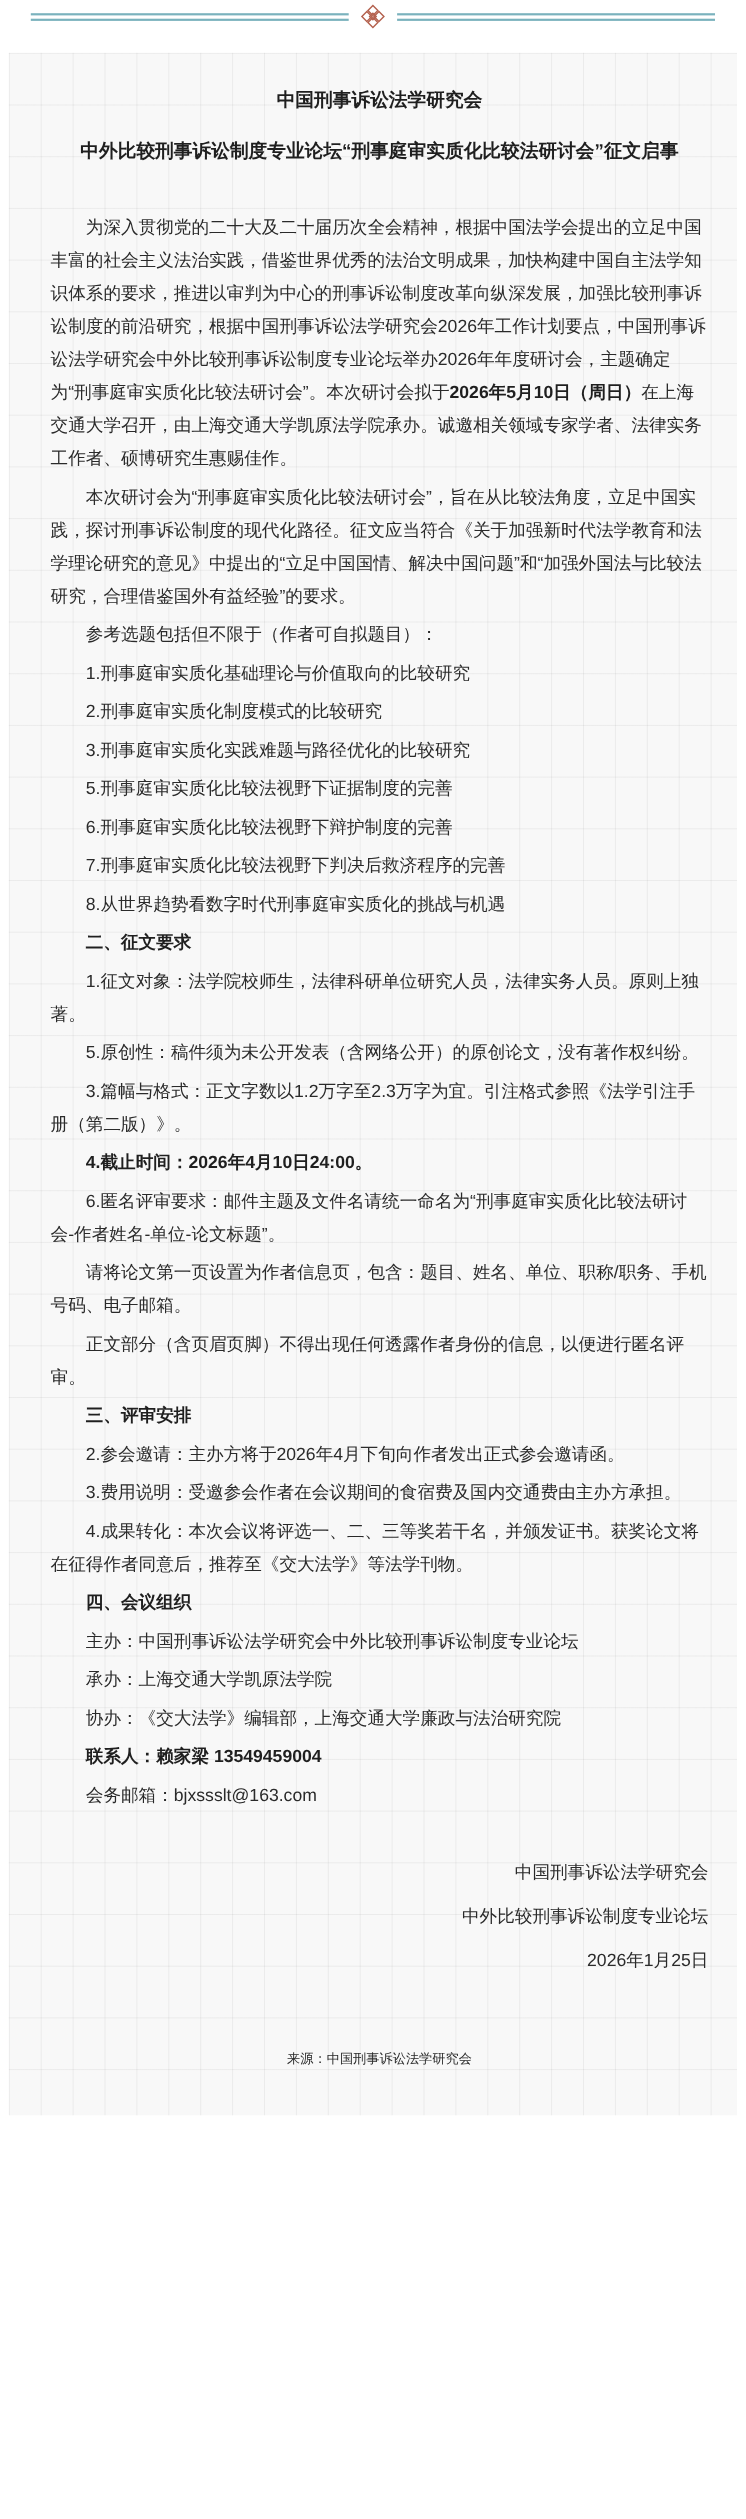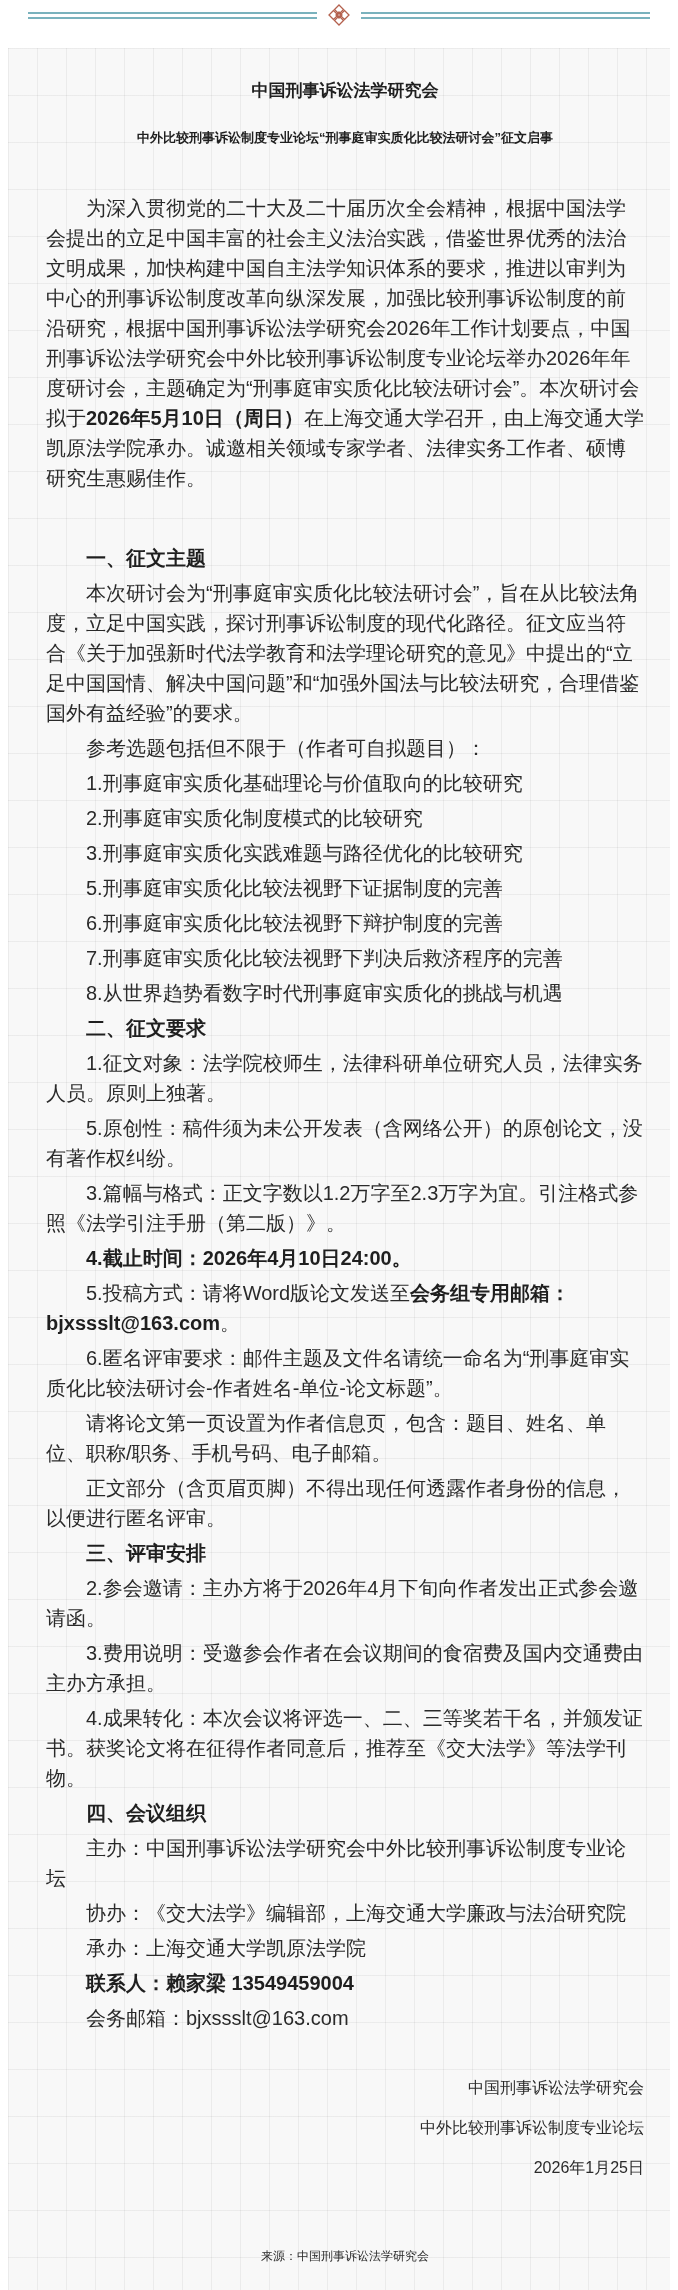--- a/index.html
+++ b/index.html
@@ -46,31 +46,31 @@
   .org-title {
     text-align: center;
     font-size: 17px;
     font-weight: 700;
     line-height: 26px;
     margin: 8px 0 0 0;
     color: #1f1f1f;
   }
   .doc-title {
     text-align: center;
-    font-size: 13px;
+    font-size: 17px;
     font-weight: 700;
     line-height: 26px;
     margin: 21px 0 0 0;
     color: #1f1f1f;
   }
 
   .doc-body { margin-top: 42px; }
 
   .blk {
-    font-size: 20px;
+    font-size: 16px;
     line-height: 30px;
     margin: 5px 0;
     text-indent: 2em;
     color: #2a2a2a;
   }
   .blk .b { font-weight: 700; color: #1f1f1f; }
   .heading { font-weight: 700; color: #1f1f1f; }
   .first-heading { margin-top: 50px; }
 
   .signature { margin-top: 40px; }
@@ -108,47 +108,45 @@
   </span>
   <div class="rule"></div>
 </div>
 
 <div class="card">
   <p class="org-title">中国刑事诉讼法学研究会</p>
   <p class="doc-title">中外比较刑事诉讼制度专业论坛“刑事庭审实质化比较法研讨会”征文启事</p>
 
   <div class="doc-body">
       <p class="blk"><span>为深入贯彻党的二十大及二十届历次全会精神，根据中国法学会提出的立足中国丰富的社会主义法治实践，借鉴世界优秀的法治文明成果，加快构建中国自主法学知识体系的要求，推进以审判为中心的刑事诉讼制度改革向纵深发展，加强比较刑事诉讼制度的前沿研究，根据中国刑事诉讼法学研究会2026年工作计划要点，中国刑事诉讼法学研究会中外比较刑事诉讼制度专业论坛举办2026年年度研讨会，主题确定为“刑事庭审实质化比较法研讨会”。本次研讨会拟于</span><span class="b">2026年5月10日（周日）</span><span>在上海交通大学召开，由上海交通大学凯原法学院承办。诚邀相关领域专家学者、法律实务工作者、硕博研究生惠赐佳作。</span></p>
-      <p class="blk heading first-heading"><span class="b">一、征文主题</span></p>
       <p class="blk"><span>本次研讨会为“刑事庭审实质化比较法研讨会”，旨在从比较法角度，立足中国实践，探讨刑事诉讼制度的现代化路径。征文应当符合《关于加强新时代法学教育和法学理论研究的意见》中提出的“立足中国国情、解决中国问题”和“加强外国法与比较法研究，合理借鉴国外有益经验”的要求。</span></p>
       <p class="blk"><span>参考选题包括但不限于（作者可自拟题目）：</span></p>
       <p class="blk"><span>1.刑事庭审实质化基础理论与价值取向的比较研究</span></p>
       <p class="blk"><span>2.刑事庭审实质化制度模式的比较研究</span></p>
       <p class="blk"><span>3.刑事庭审实质化实践难题与路径优化的比较研究</span></p>
       <p class="blk"><span>5.刑事庭审实质化比较法视野下证据制度的完善</span></p>
       <p class="blk"><span>6.刑事庭审实质化比较法视野下辩护制度的完善</span></p>
       <p class="blk"><span>7.刑事庭审实质化比较法视野下判决后救济程序的完善</span></p>
       <p class="blk"><span>8.从世界趋势看数字时代刑事庭审实质化的挑战与机遇</span></p>
       <p class="blk heading"><span class="b">二、征文要求</span></p>
       <p class="blk"><span>1.征文对象：法学院校师生，法律科研单位研究人员，法律实务人员。原则上独著。</span></p>
       <p class="blk"><span>5.原创性：稿件须为未公开发表（含网络公开）的原创论文，没有著作权纠纷。</span></p>
       <p class="blk"><span>3.篇幅与格式：正文字数以1.2万字至2.3万字为宜。引注格式参照《法学引注手册（第二版）》。</span></p>
       <p class="blk"><span class="b">4.截止时间：2026年4月10日24:00。</span></p>
-      <p class="blk"><span>5.投稿方式：请将Word版论文发送至</span><span class="b">会务组专用邮箱：bjxssslt@163.com</span><span>。</span></p>
       <p class="blk"><span>6.匿名评审要求：邮件主题及文件名请统一命名为“刑事庭审实质化比较法研讨会-作者姓名-单位-论文标题”。</span></p>
       <p class="blk"><span>请将论文第一页设置为作者信息页，包含：题目、姓名、单位、职称/职务、手机号码、电子邮箱。</span></p>
       <p class="blk"><span>正文部分（含页眉页脚）不得出现任何透露作者身份的信息，以便进行匿名评审。</span></p>
       <p class="blk heading"><span class="b">三、评审安排</span></p>
       <p class="blk"><span>2.参会邀请：主办方将于2026年4月下旬向作者发出正式参会邀请函。</span></p>
       <p class="blk"><span>3.费用说明：受邀参会作者在会议期间的食宿费及国内交通费由主办方承担。</span></p>
       <p class="blk"><span>4.成果转化：本次会议将评选一、二、三等奖若干名，并颁发证书。获奖论文将在征得作者同意后，推荐至《交大法学》等法学刊物。</span></p>
       <p class="blk heading"><span class="b">四、会议组织</span></p>
       <p class="blk"><span>主办：中国刑事诉讼法学研究会中外比较刑事诉讼制度专业论坛</span></p>
+      <p class="blk"><span>承办：上海交通大学凯原法学院</span></p>
       <p class="blk"><span>协办：《交大法学》编辑部，上海交通大学廉政与法治研究院</span></p>
-      <p class="blk"><span>承办：上海交通大学凯原法学院</span></p>
       <p class="blk"><span class="b">联系人：赖家梁 13549459004</span></p>
       <p class="blk"><span>会务邮箱：bjxssslt@163.com</span></p>
     </div>
 
   <div class="signature">
       <p class="blk sig-line">中国刑事诉讼法学研究会</p>
       <p class="blk sig-line">中外比较刑事诉讼制度专业论坛</p>
       <p class="blk sig-line">2026年1月25日</p>
     </div>
 

